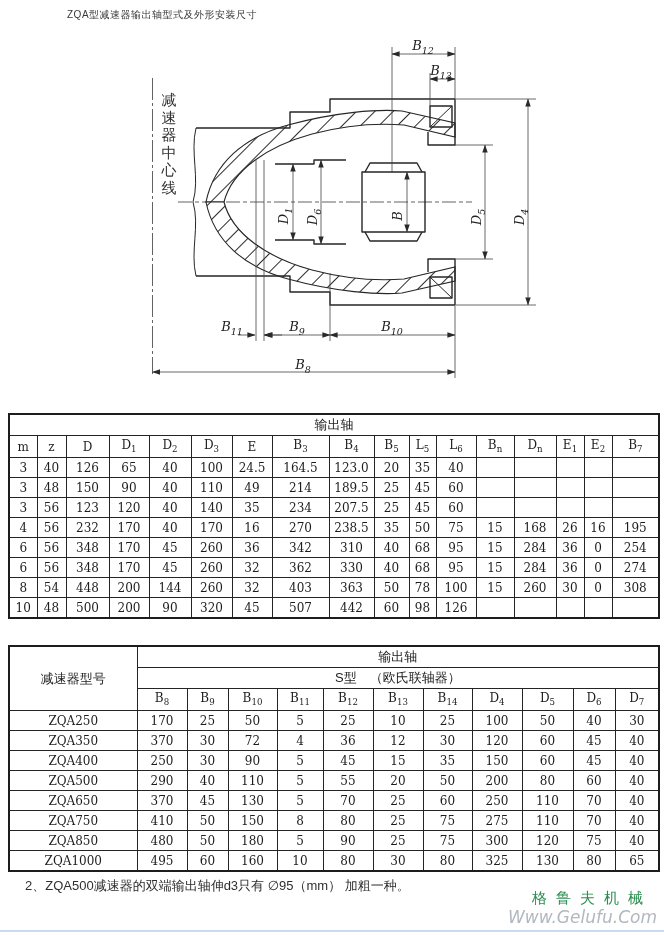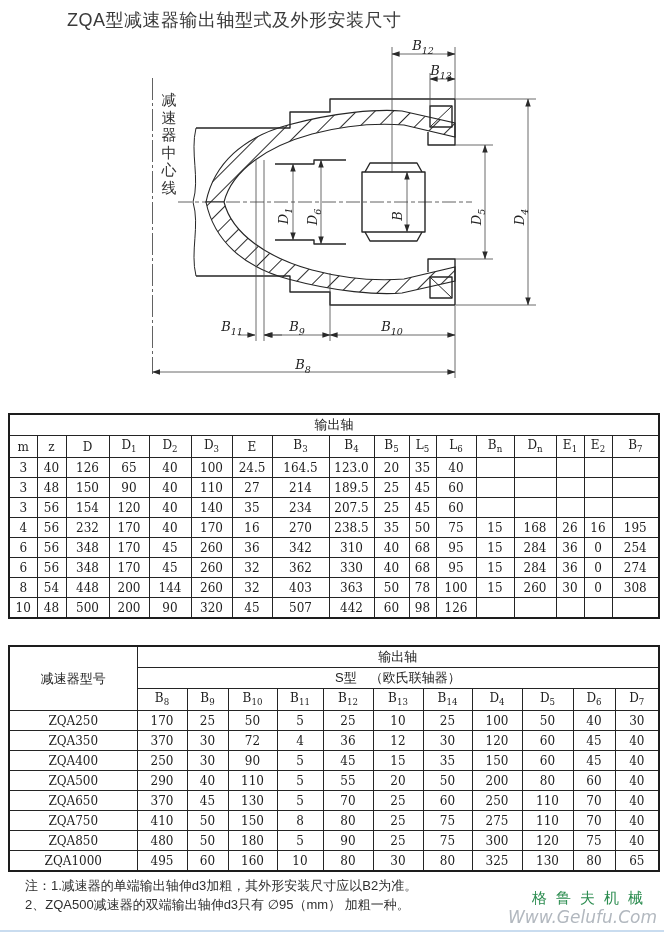--- a/index.html
+++ b/index.html
@@ -1,18 +1,18 @@
 <!DOCTYPE html>
 <html><head>
 <meta charset="utf-8">
 <style>
   html,body{margin:0;padding:0;}
   body{width:664px;height:935px;position:relative;background:#fff;overflow:hidden;
        font-family:"Liberation Sans",sans-serif;}
-  .title{position:absolute;left:67px;top:8px;font-size:18px;color:#3a3a3a;letter-spacing:.5px;}
+  .title{position:absolute;left:67px;top:8px;font-size:10px;color:#3a3a3a;letter-spacing:.5px;}
   .drawing{position:absolute;left:140px;top:33px;}
   .data-table{position:absolute;border-collapse:collapse;table-layout:fixed;background:#fff;
               border:2px solid #1d1d1d;}
   .data-table th,.data-table td{border:1px solid #242424;font-weight:normal;text-align:center;
               vertical-align:middle;padding:0;color:#1d1d1d;overflow:hidden;white-space:nowrap;}
   .t-title,.t-sub{font-size:13px;height:20px;font-family:"Liberation Sans",sans-serif;}
   .t-model-hd{font-size:13px;font-family:"Liberation Sans",sans-serif;}
   .t-col{font-size:12px;height:21px;font-family:"DejaVu Serif",serif;}
   .t-val,.t-model{font-size:12px;height:19px;font-family:"DejaVu Serif",serif;}
   sub{font-size:72%;}
@@ -173,36 +173,36 @@
         <td class="t-val"></td>
         <td class="t-val"></td>
       </tr>
       <tr>
         <td class="t-val">3</td>
         <td class="t-val">48</td>
         <td class="t-val">150</td>
         <td class="t-val">90</td>
         <td class="t-val">40</td>
         <td class="t-val">110</td>
-        <td class="t-val">27</td>
+        <td class="t-val">49</td>
         <td class="t-val">214</td>
         <td class="t-val">189.5</td>
         <td class="t-val">25</td>
         <td class="t-val">45</td>
         <td class="t-val">60</td>
         <td class="t-val"></td>
         <td class="t-val"></td>
         <td class="t-val"></td>
         <td class="t-val"></td>
         <td class="t-val"></td>
       </tr>
       <tr>
         <td class="t-val">3</td>
         <td class="t-val">56</td>
-        <td class="t-val">154</td>
+        <td class="t-val">123</td>
         <td class="t-val">120</td>
         <td class="t-val">40</td>
         <td class="t-val">140</td>
         <td class="t-val">35</td>
         <td class="t-val">234</td>
         <td class="t-val">207.5</td>
         <td class="t-val">25</td>
         <td class="t-val">45</td>
         <td class="t-val">60</td>
         <td class="t-val"></td>
@@ -456,19 +456,18 @@
         <td class="t-val">80</td>
         <td class="t-val">325</td>
         <td class="t-val">130</td>
         <td class="t-val">80</td>
         <td class="t-val">65</td>
       </tr>
     </tbody>
   </table>
 
 <div class="notes">
-  <div>注：1.减速器的单端输出轴伸d3加粗，其外形安装尺寸应以B2为准。</div>
   <div>2、ZQA500减速器的双端输出轴伸d3只有 ∅95（mm） 加粗一种。</div>
 </div>
 
 <div class="wm-brand">格鲁夫机械</div>
 <div class="wm-url">Www.Gelufu.Com</div>
 <div class="bottom-line"></div>
 
 </body></html>

